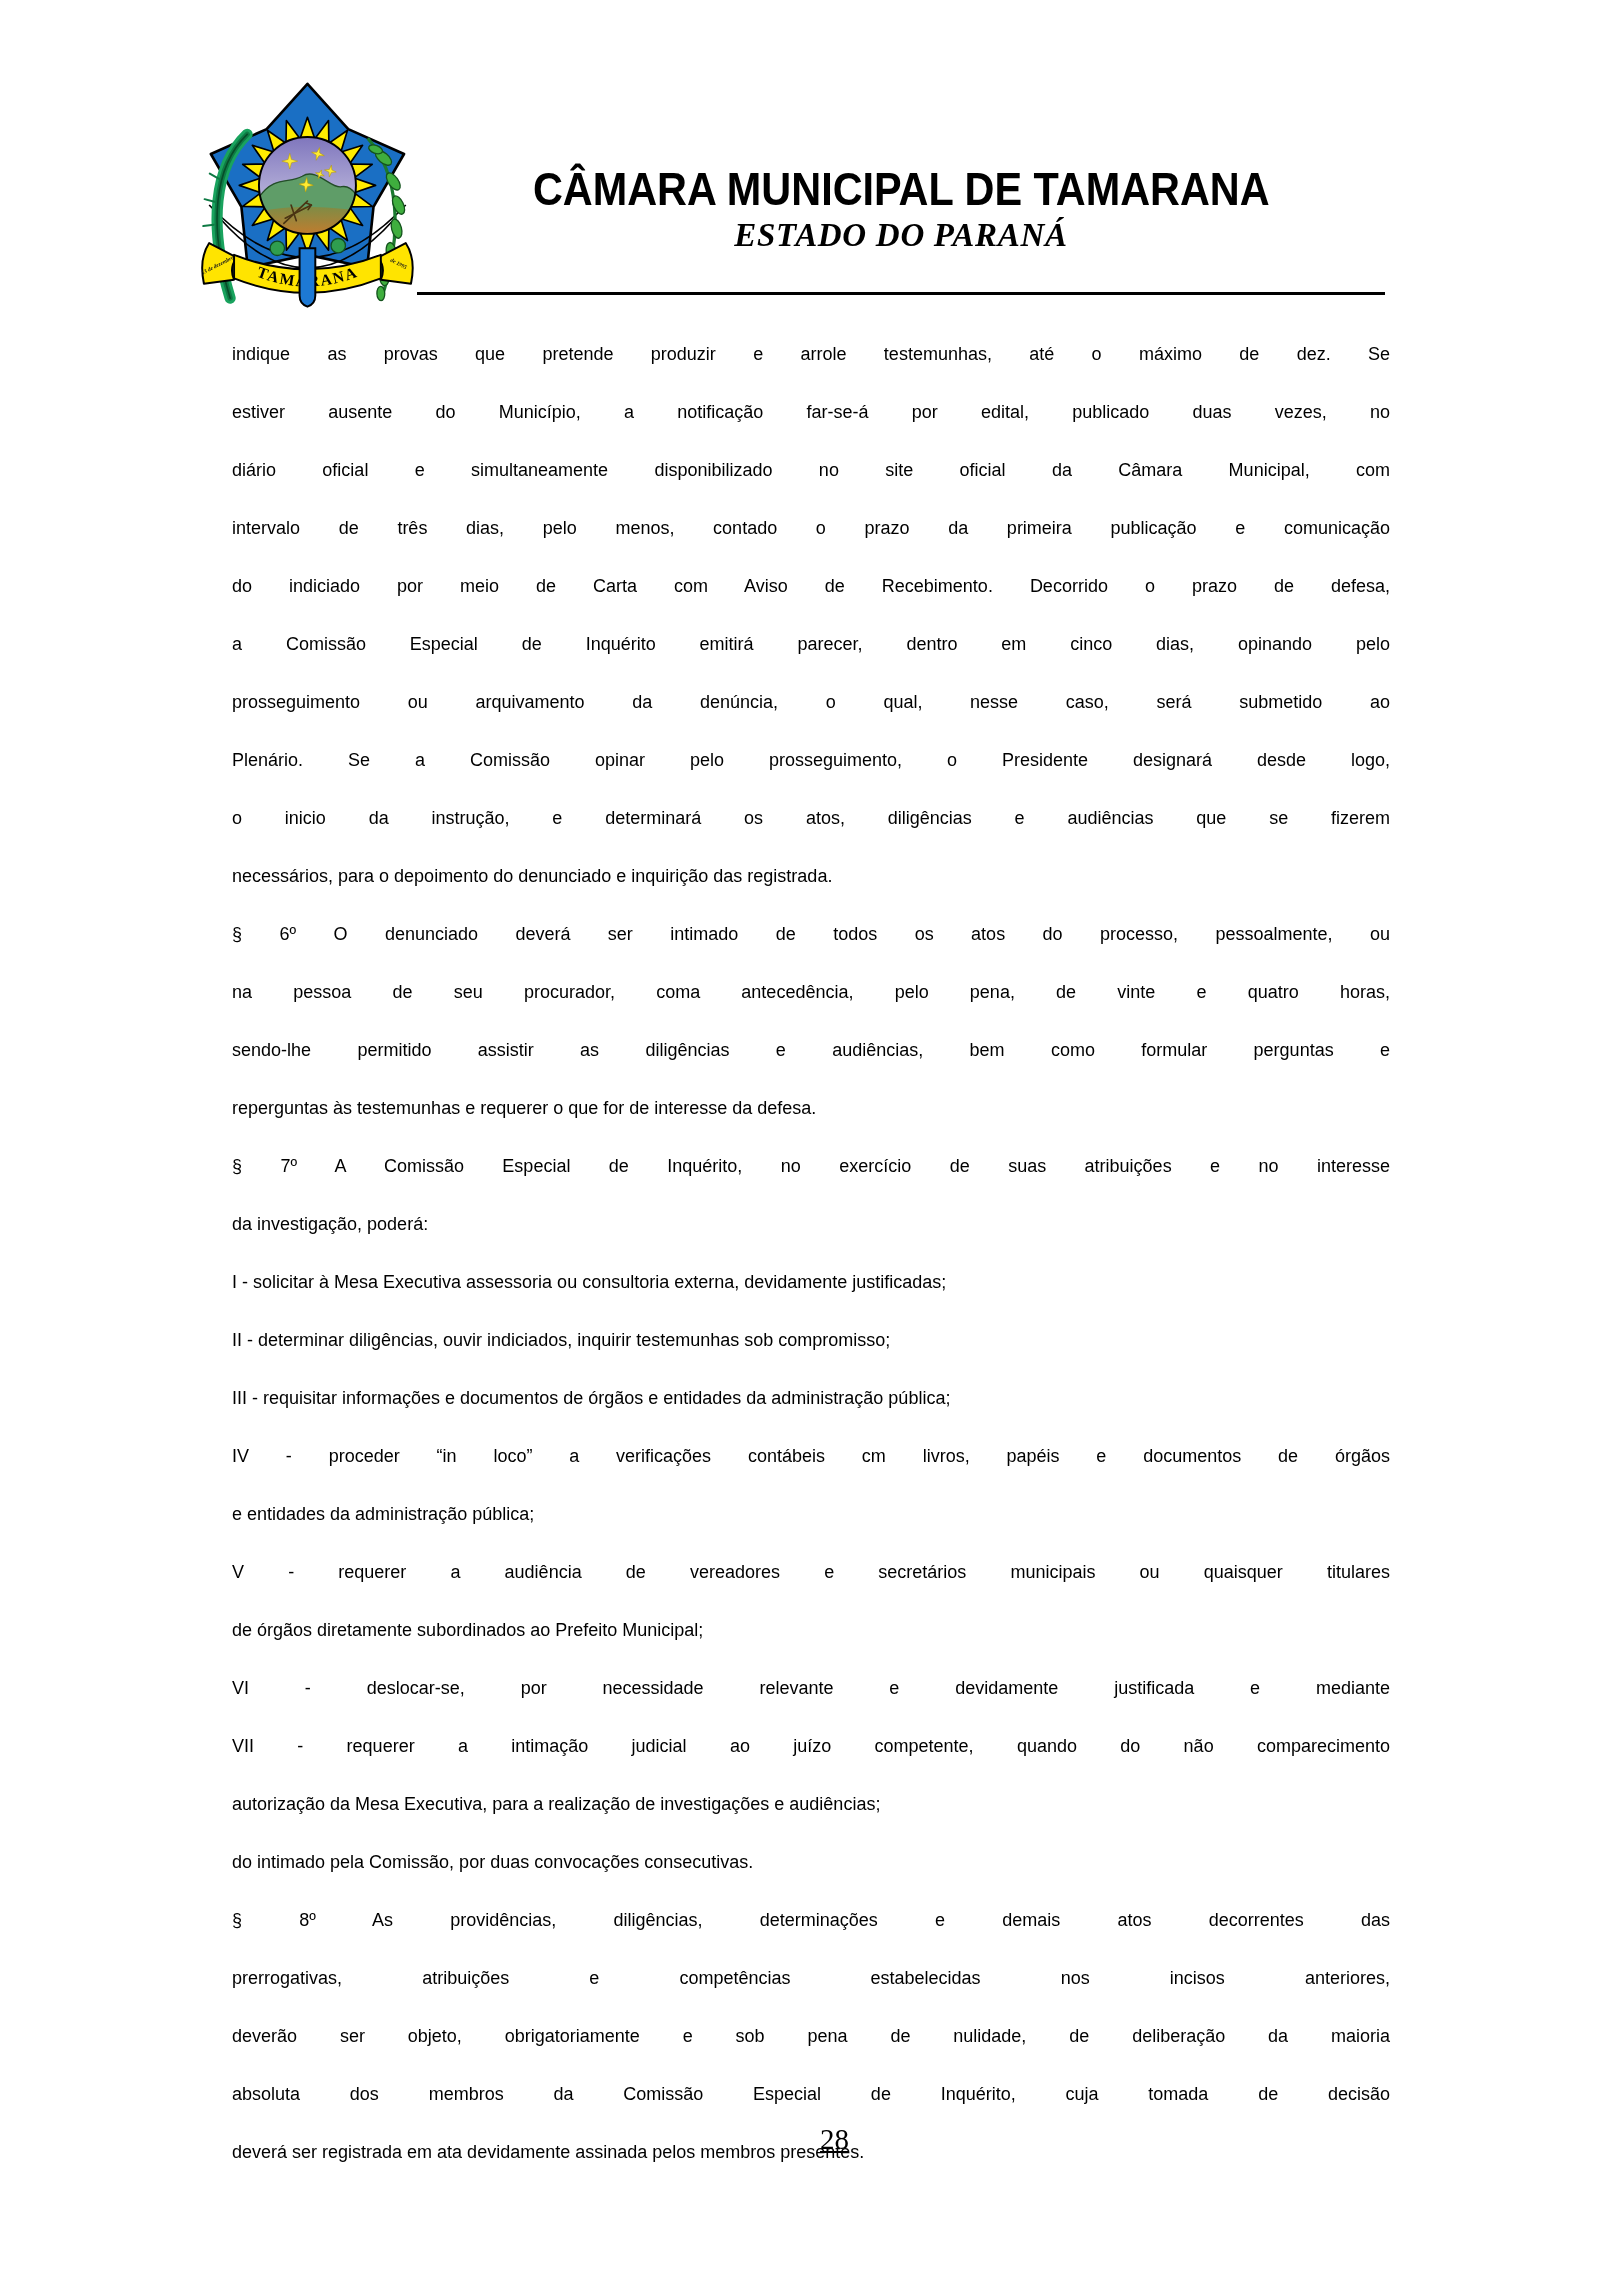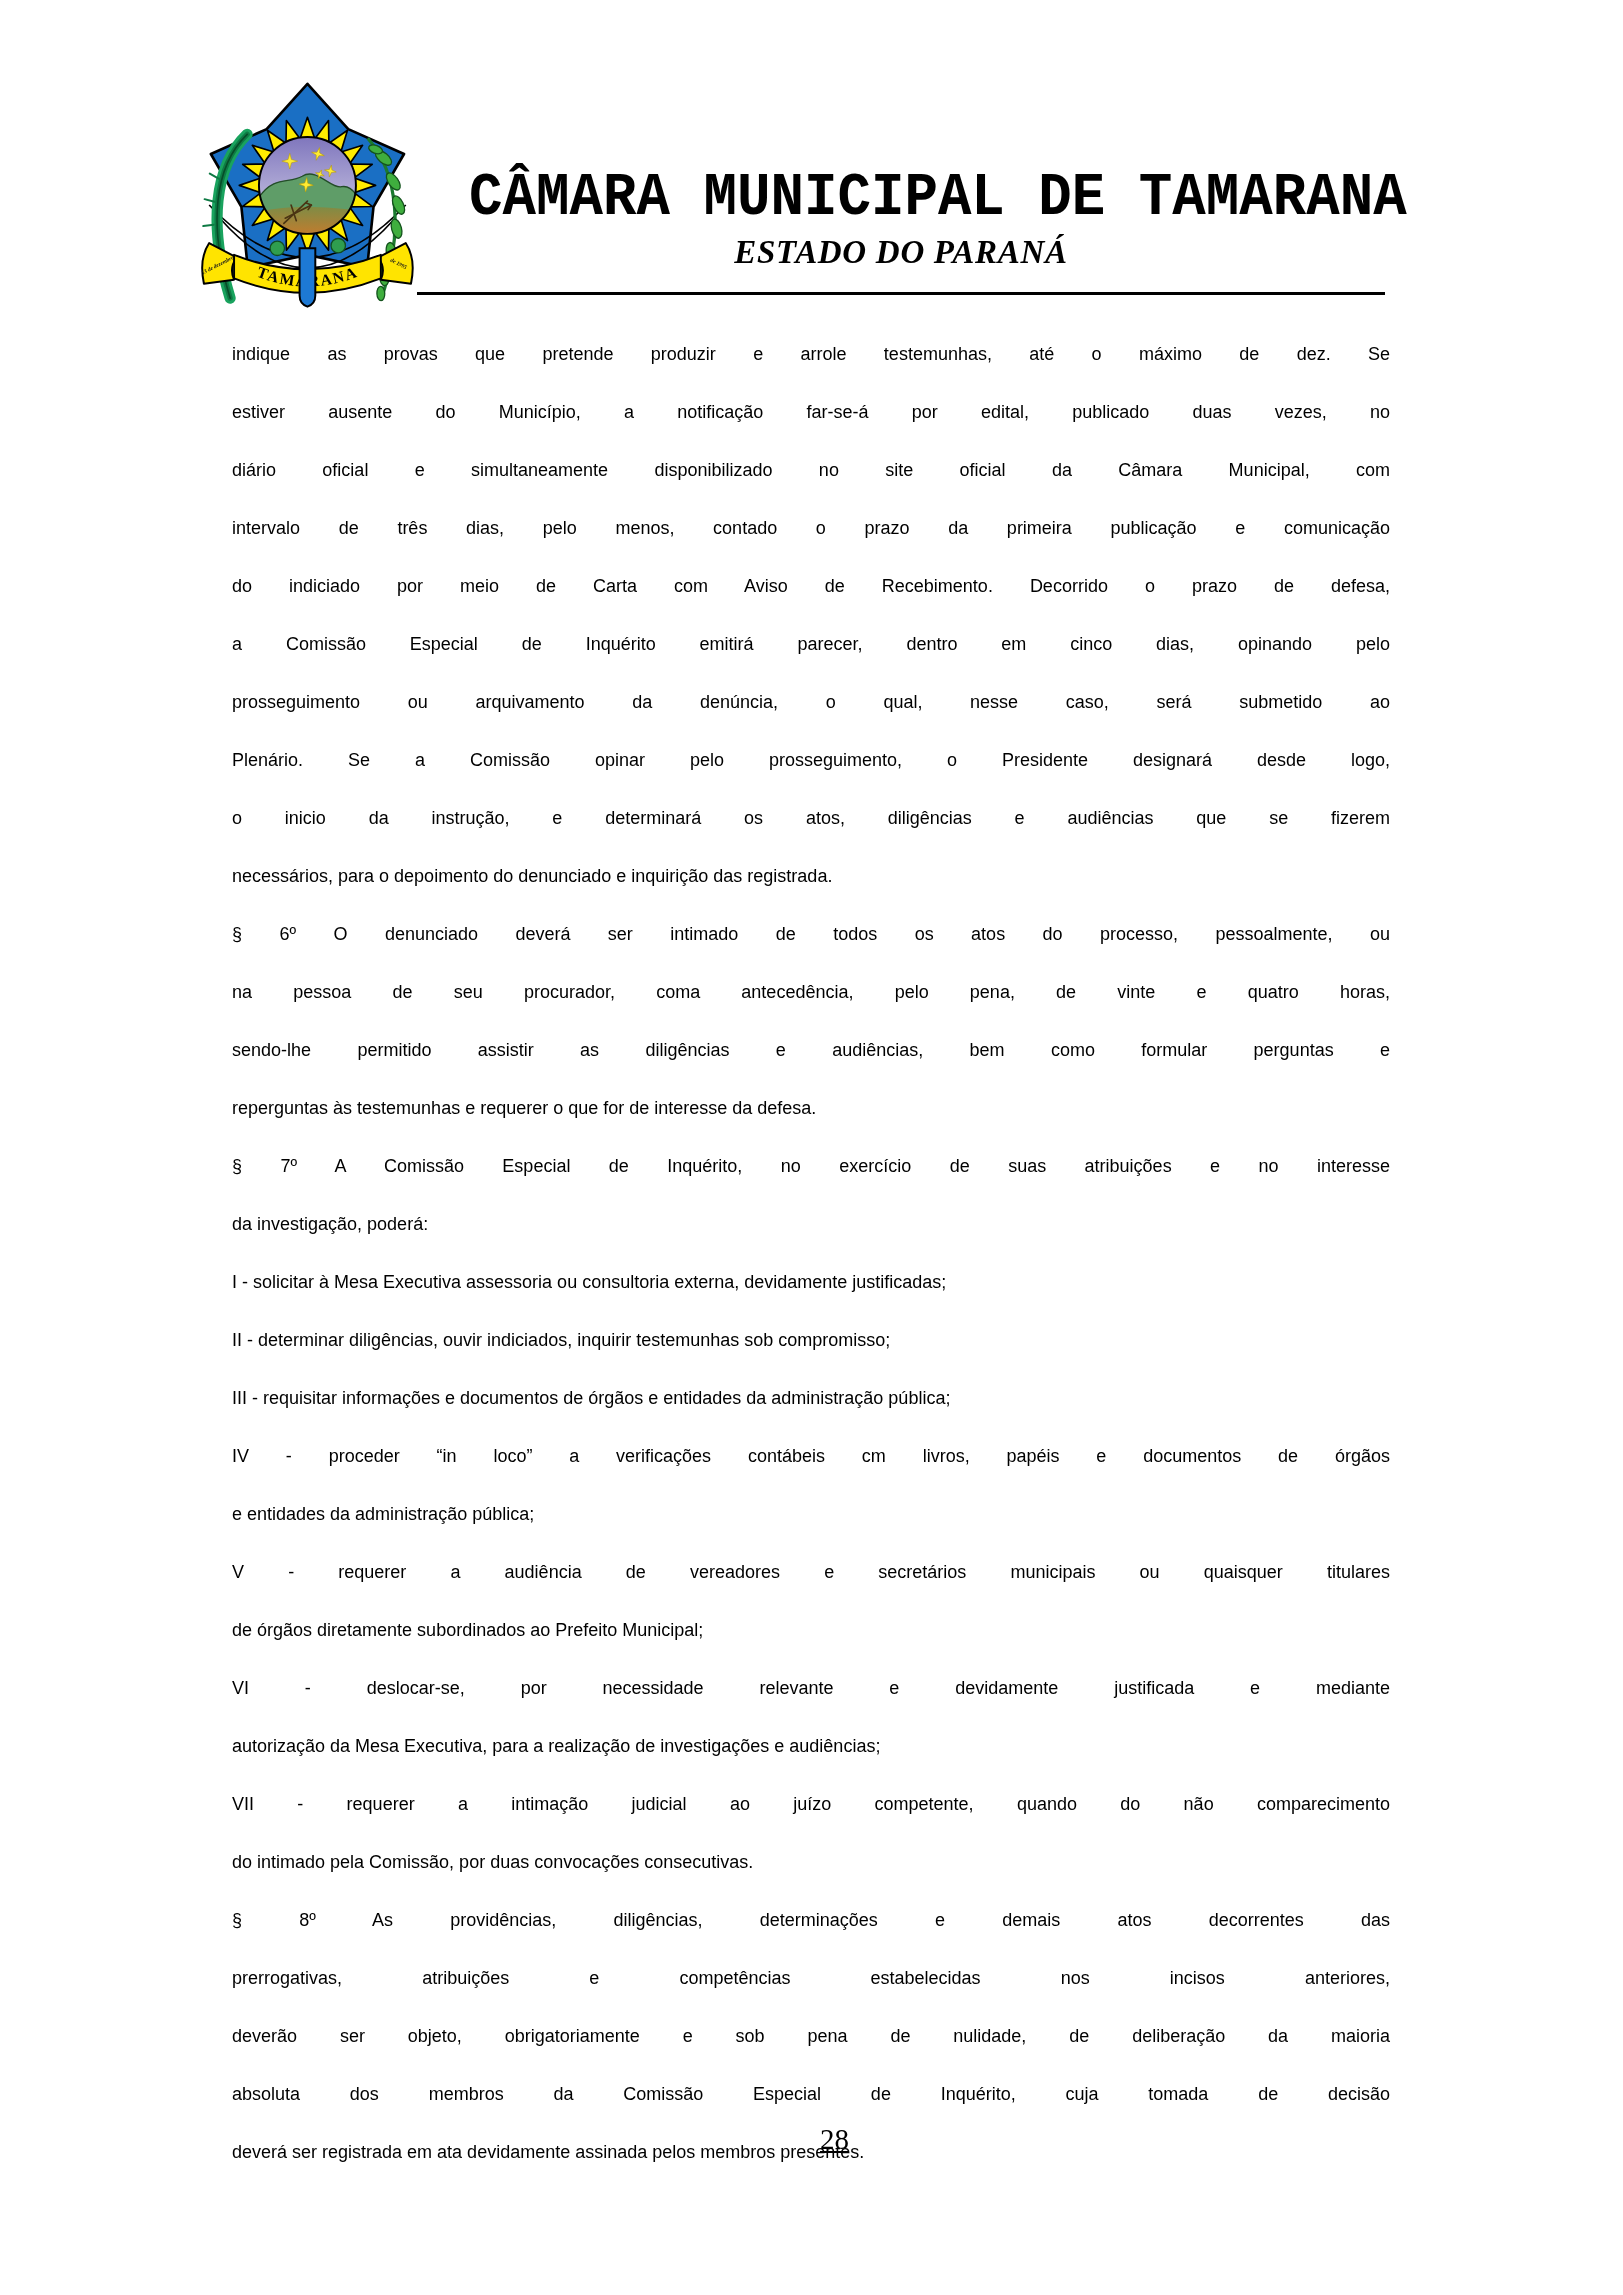--- a/index.html
+++ b/index.html
@@ -2,22 +2,22 @@
 <html style="font-size:10.5px"><head>
 <meta charset="utf-8">
 <style>
   html,body{margin:0;padding:0;background:#888;}
   .page{
     position:relative;width:1623px;height:2295px;background:#ffffff;
     font-family:"Liberation Sans","DejaVu Sans",sans-serif;color:#000;overflow:hidden;
   }
   .header-text{position:absolute;left:417px;top:165px;width:968px;text-align:center;}
   .doc-title{
-    font-family:Liberation Mono, monospace;font-weight:700;
-    font-size:62px;line-height:1.05;white-space:nowrap;
+    font-family:Liberation Sans, sans-serif;font-weight:700;
+    font-size:46px;line-height:1.05;white-space:nowrap;
   }
   .doc-title .squeeze{display:inline-block;transform:scaleX(0.90);transform-origin:50% 50%;}
   .doc-subtitle{
     font-family:Liberation Serif, serif;font-style:italic;font-weight:700;
     font-size:33px;line-height:1.1;margin-top:3.9px;letter-spacing:0.7px;
   }
   .header-rule{position:absolute;left:417px;top:292px;width:968px;height:3.3px;background:#000;}
   .coat{position:absolute;left:196px;top:74px;width:236px;height:249px;}
   .body-text{
     position:absolute;left:232px;top:325px;width:1158px;
@@ -170,22 +170,22 @@
       <div class="line just">§ 7º A Comissão Especial de Inquérito, no exercício de suas atribuições e no interesse</div>
       <div class="line">da investigação, poderá:</div>
       <div class="line">I - solicitar à Mesa Executiva assessoria ou consultoria externa, devidamente justificadas;</div>
       <div class="line">II - determinar diligências, ouvir indiciados, inquirir testemunhas sob compromisso;</div>
       <div class="line">III - requisitar informações e documentos de órgãos e entidades da administração pública;</div>
       <div class="line just">IV - proceder “in loco” a verificações contábeis cm livros, papéis e documentos de órgãos</div>
       <div class="line">e entidades da administração pública;</div>
       <div class="line just">V - requerer a audiência de vereadores e secretários municipais ou quaisquer titulares</div>
       <div class="line">de órgãos diretamente subordinados ao Prefeito Municipal;</div>
       <div class="line just">VI - deslocar-se, por necessidade relevante e devidamente justificada e mediante</div>
+      <div class="line just">VII - requerer a intimação judicial ao juízo competente, quando do não comparecimento</div>
       <div class="line">autorização da Mesa Executiva, para a realização de investigações e audiências;</div>
-      <div class="line just">VII - requerer a intimação judicial ao juízo competente, quando do não comparecimento</div>
       <div class="line">do intimado pela Comissão, por duas convocações consecutivas.</div>
       <div class="line just">§ 8º As providências, diligências, determinações e demais atos decorrentes das</div>
       <div class="line just">prerrogativas, atribuições e competências estabelecidas nos incisos anteriores,</div>
       <div class="line just">deverão ser objeto, obrigatoriamente e sob pena de nulidade, de deliberação da maioria</div>
       <div class="line just">absoluta dos membros da Comissão Especial de Inquérito, cuja tomada de decisão</div>
       <div class="line">deverá ser registrada em ata devidamente assinada pelos membros presentes.</div>
     </div>
 
   <div class="page-number">28</div>
 </div>

